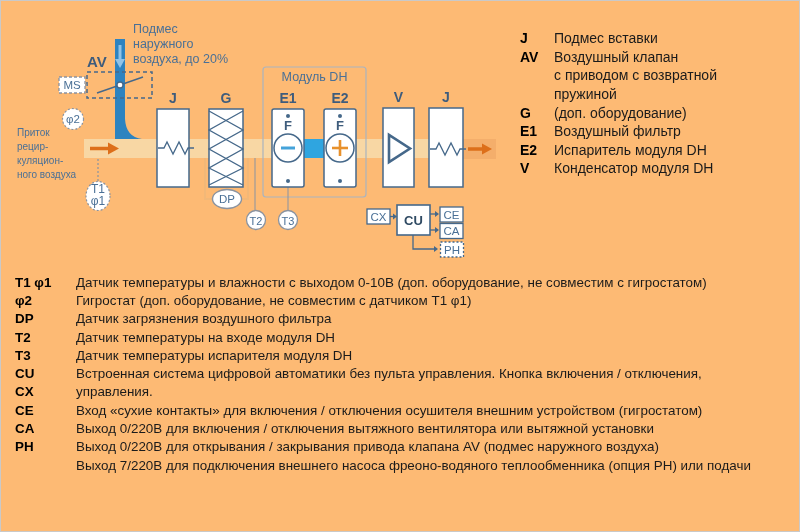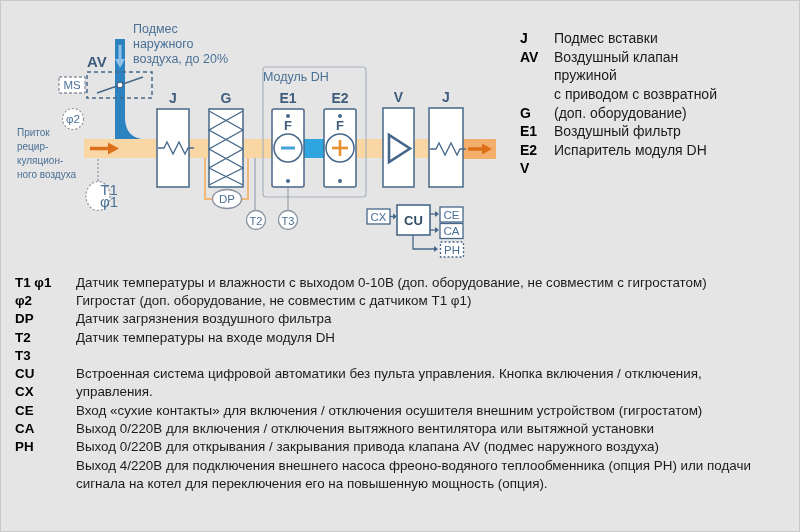--- a/index.html
+++ b/index.html
@@ -1,18 +1,18 @@
 <!DOCTYPE html>
 <html><head>
 <meta charset="utf-8">
 <style>
   html,body { margin:0; padding:0; background:#fff; }
   .screen {
     position:relative; width:800px; height:532px; box-sizing:border-box;
-    background:#e5e5e5; border:1px solid #c9c9c9; overflow:hidden;
+    background:#fdba74; border:1px solid #c9c9c9; overflow:hidden;
     font-family:"Liberation Sans", sans-serif;
   }
   .abs { position:absolute; }
   .pre { white-space:pre-line; }
   .diagram-label { color:#4a7096; font-size:12.5px; line-height:15px; }
   .letter { color:#3e5c7c; font-weight:bold; font-size:14px; text-align:center; }
   .tag { color:#4a7096; font-size:11.5px; text-align:center; }
   .legend { left:519px; top:28px; width:278px; }
   .legend-row { display:flex; height:18.6px; align-items:center; font-size:14px; color:#1b1b1b; }
   .legend-key { width:34px; font-weight:bold; color:#000; flex:none; }
@@ -133,26 +133,26 @@
   <div class="abs diagram-label pre" style="left:132px;top:21px;width:130px">Подмес
 наружного
 воздуха, до 20%</div>
   <div class="abs diagram-label pre" style="left:16px;top:125px;width:90px;font-size:10px;line-height:14px">Приток
 рецир-
 куляцион-
 ного воздуха</div>
   <div class="abs letter" style="left:86px;top:52px;font-size:15px">AV</div>
   <div class="abs tag" style="left:58px;top:77.5px;width:26px">MS</div>
   <div class="abs tag" style="left:61px;top:111.5px;width:22px">φ2</div>
-  <div class="abs tag pre" style="left:96px;top:183px;width:24px;font-size:15px;line-height:11.5px">T1
+  <div class="abs tag pre" style="left:85px;top:183px;width:24px;font-size:12px;line-height:11.5px">T1
 φ1</div>
 
   <div class="abs letter" style="left:156px;top:89px;width:32px">J</div>
   <div class="abs letter" style="left:208px;top:89px;width:34px">G</div>
-  <div class="abs diagram-label" style="left:262px;top:69px;width:103px;">Модуль DH</div>
+  <div class="abs diagram-label" style="left:262px;top:69px;width:103px;text-align:center">Модуль DH</div>
   <div class="abs letter" style="left:271px;top:89px;width:32px">E1</div>
   <div class="abs letter" style="left:323px;top:89px;width:32px">E2</div>
   <div class="abs letter" style="left:271px;top:117px;width:32px;font-size:13px">F</div>
   <div class="abs letter" style="left:323px;top:117px;width:32px;font-size:13px">F</div>
   <div class="abs letter" style="left:382px;top:88px;width:31px">V</div>
   <div class="abs letter" style="left:428px;top:88px;width:34px">J</div>
 
   <div class="abs tag" style="left:212px;top:192px;width:28px">DP</div>
   <div class="abs tag" style="left:245px;top:213.5px;width:20px;font-size:11px">T2</div>
   <div class="abs tag" style="left:277px;top:213.5px;width:20px;font-size:11px">T3</div>
@@ -167,40 +167,41 @@
     <div class="legend-row">
         <span class="legend-key">J</span>
         <span>Подмес вставки</span>
       </div>
     <div class="legend-row">
         <span class="legend-key">AV</span>
         <span>Воздушный клапан</span>
       </div>
     <div class="legend-row">
         <span class="legend-key"></span>
+        <span>с приводом с возвратной</span>
+      </div>
+    <div class="legend-row">
+        <span class="legend-key"></span>
         <span>пружиной</span>
-      </div>
-    <div class="legend-row">
-        <span class="legend-key"></span>
-        <span>с приводом с возвратной</span>
       </div>
     <div class="legend-row">
         <span class="legend-key">G</span>
         <span>(доп. оборудование)</span>
       </div>
     <div class="legend-row">
         <span class="legend-key">E1</span>
         <span>Воздушный фильтр</span>
       </div>
     <div class="legend-row">
         <span class="legend-key">E2</span>
         <span>Испаритель модуля DH</span>
       </div>
     <div class="legend-row">
         <span class="legend-key">V</span>
+        <span>Конденсатор модуля DH</span>
       </div>
   </div>
 
   <div class="abs notes">
     <div class="note-row">
         <span class="note-key">T1 φ1</span>
         <span>Датчик температуры и влажности с выходом 0-10В (доп. оборудование, не совместим с гигростатом)</span>
       </div>
     <div class="note-row">
         <span class="note-key">φ2</span>
@@ -209,20 +210,21 @@
     <div class="note-row">
         <span class="note-key">DP</span>
         <span>Датчик загрязнения воздушного фильтра</span>
       </div>
     <div class="note-row">
         <span class="note-key">T2</span>
         <span>Датчик температуры на входе модуля DH</span>
       </div>
     <div class="note-row">
         <span class="note-key">T3</span>
+        <span>Датчик температуры испарителя модуля DH</span>
       </div>
     <div class="note-row">
         <span class="note-key">CU</span>
         <span>Встроенная система цифровой автоматики без пульта управления. Кнопка включения / отключения,</span>
       </div>
     <div class="note-row">
         <span class="note-key">CX</span>
         <span>управления.</span>
       </div>
     <div class="note-row">
@@ -232,21 +234,17 @@
     <div class="note-row">
         <span class="note-key">CA</span>
         <span>Выход 0/220В для включения / отключения вытяжного вентилятора или вытяжной установки</span>
       </div>
     <div class="note-row">
         <span class="note-key">PH</span>
         <span>Выход 0/220В для открывания / закрывания привода клапана AV (подмес наружного воздуха)</span>
       </div>
     <div class="note-row">
         <span class="note-key"></span>
-        <span>Выход 4/220В для подключения внешнего насоса фреоно-водяного теплообменника (опция PH) или подачи</span>
-      </div>
-    <div class="note-row">
-        <span class="note-key"></span>
-        <span>сигнала на котел для переключения его на повышенную мощность (опция).</span>
+        <span>Выход 7/220В для подключения внешнего насоса фреоно-водяного теплообменника (опция PH) или подачи</span>
       </div>
   </div>
 
 </div>
 
 </body></html>

